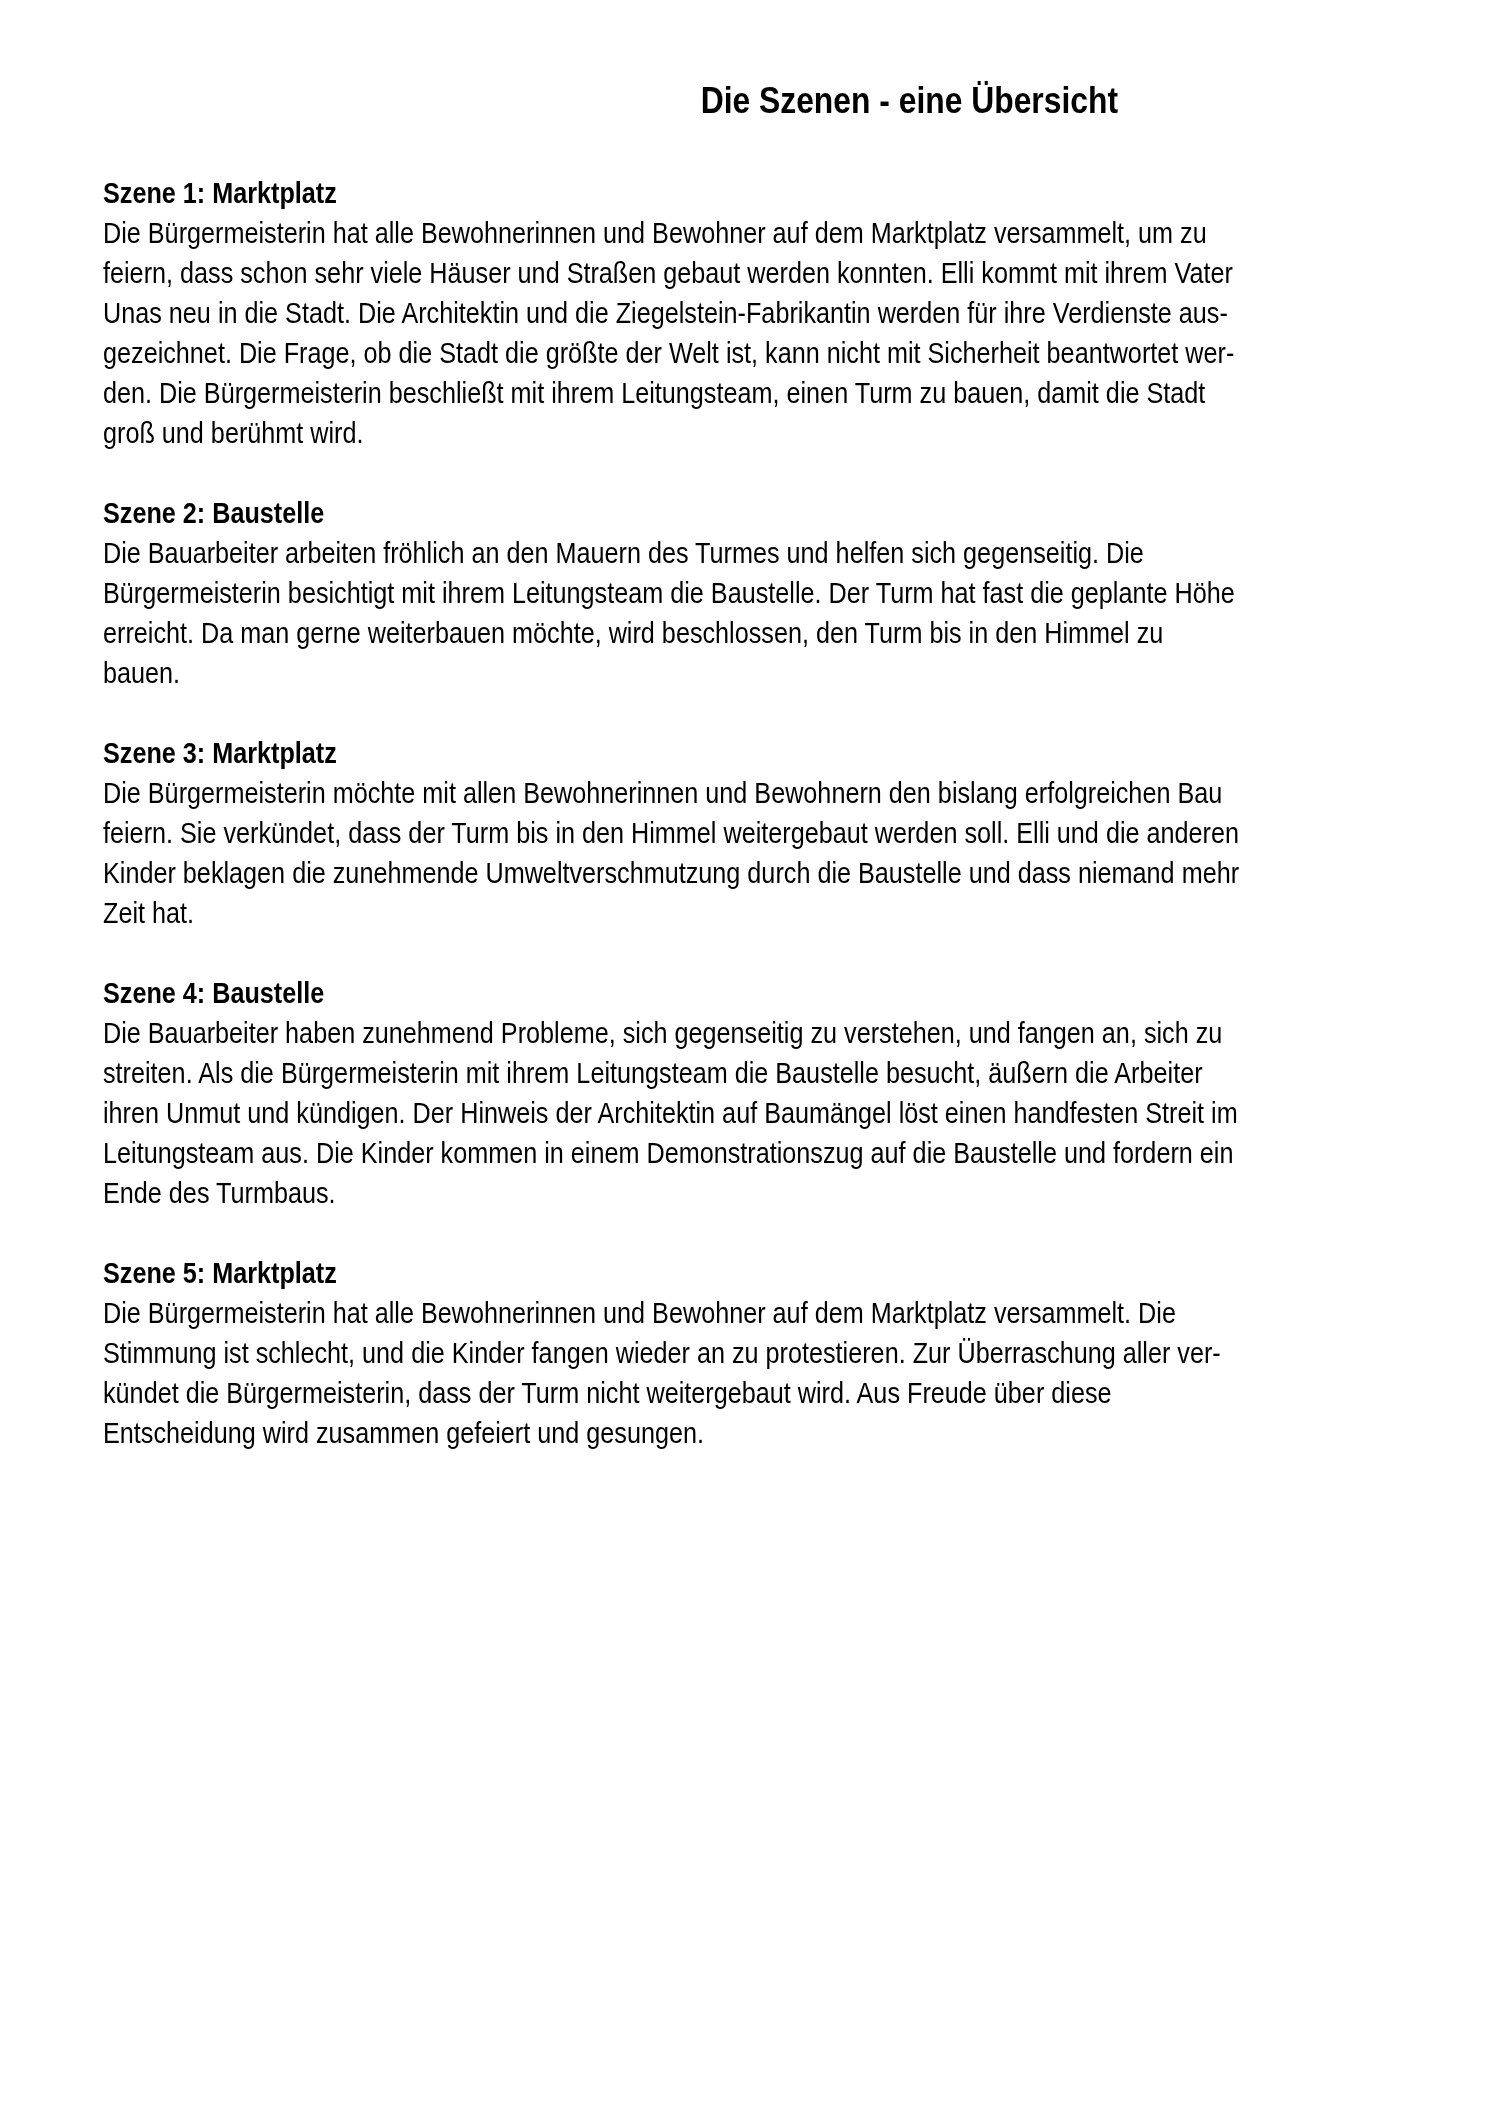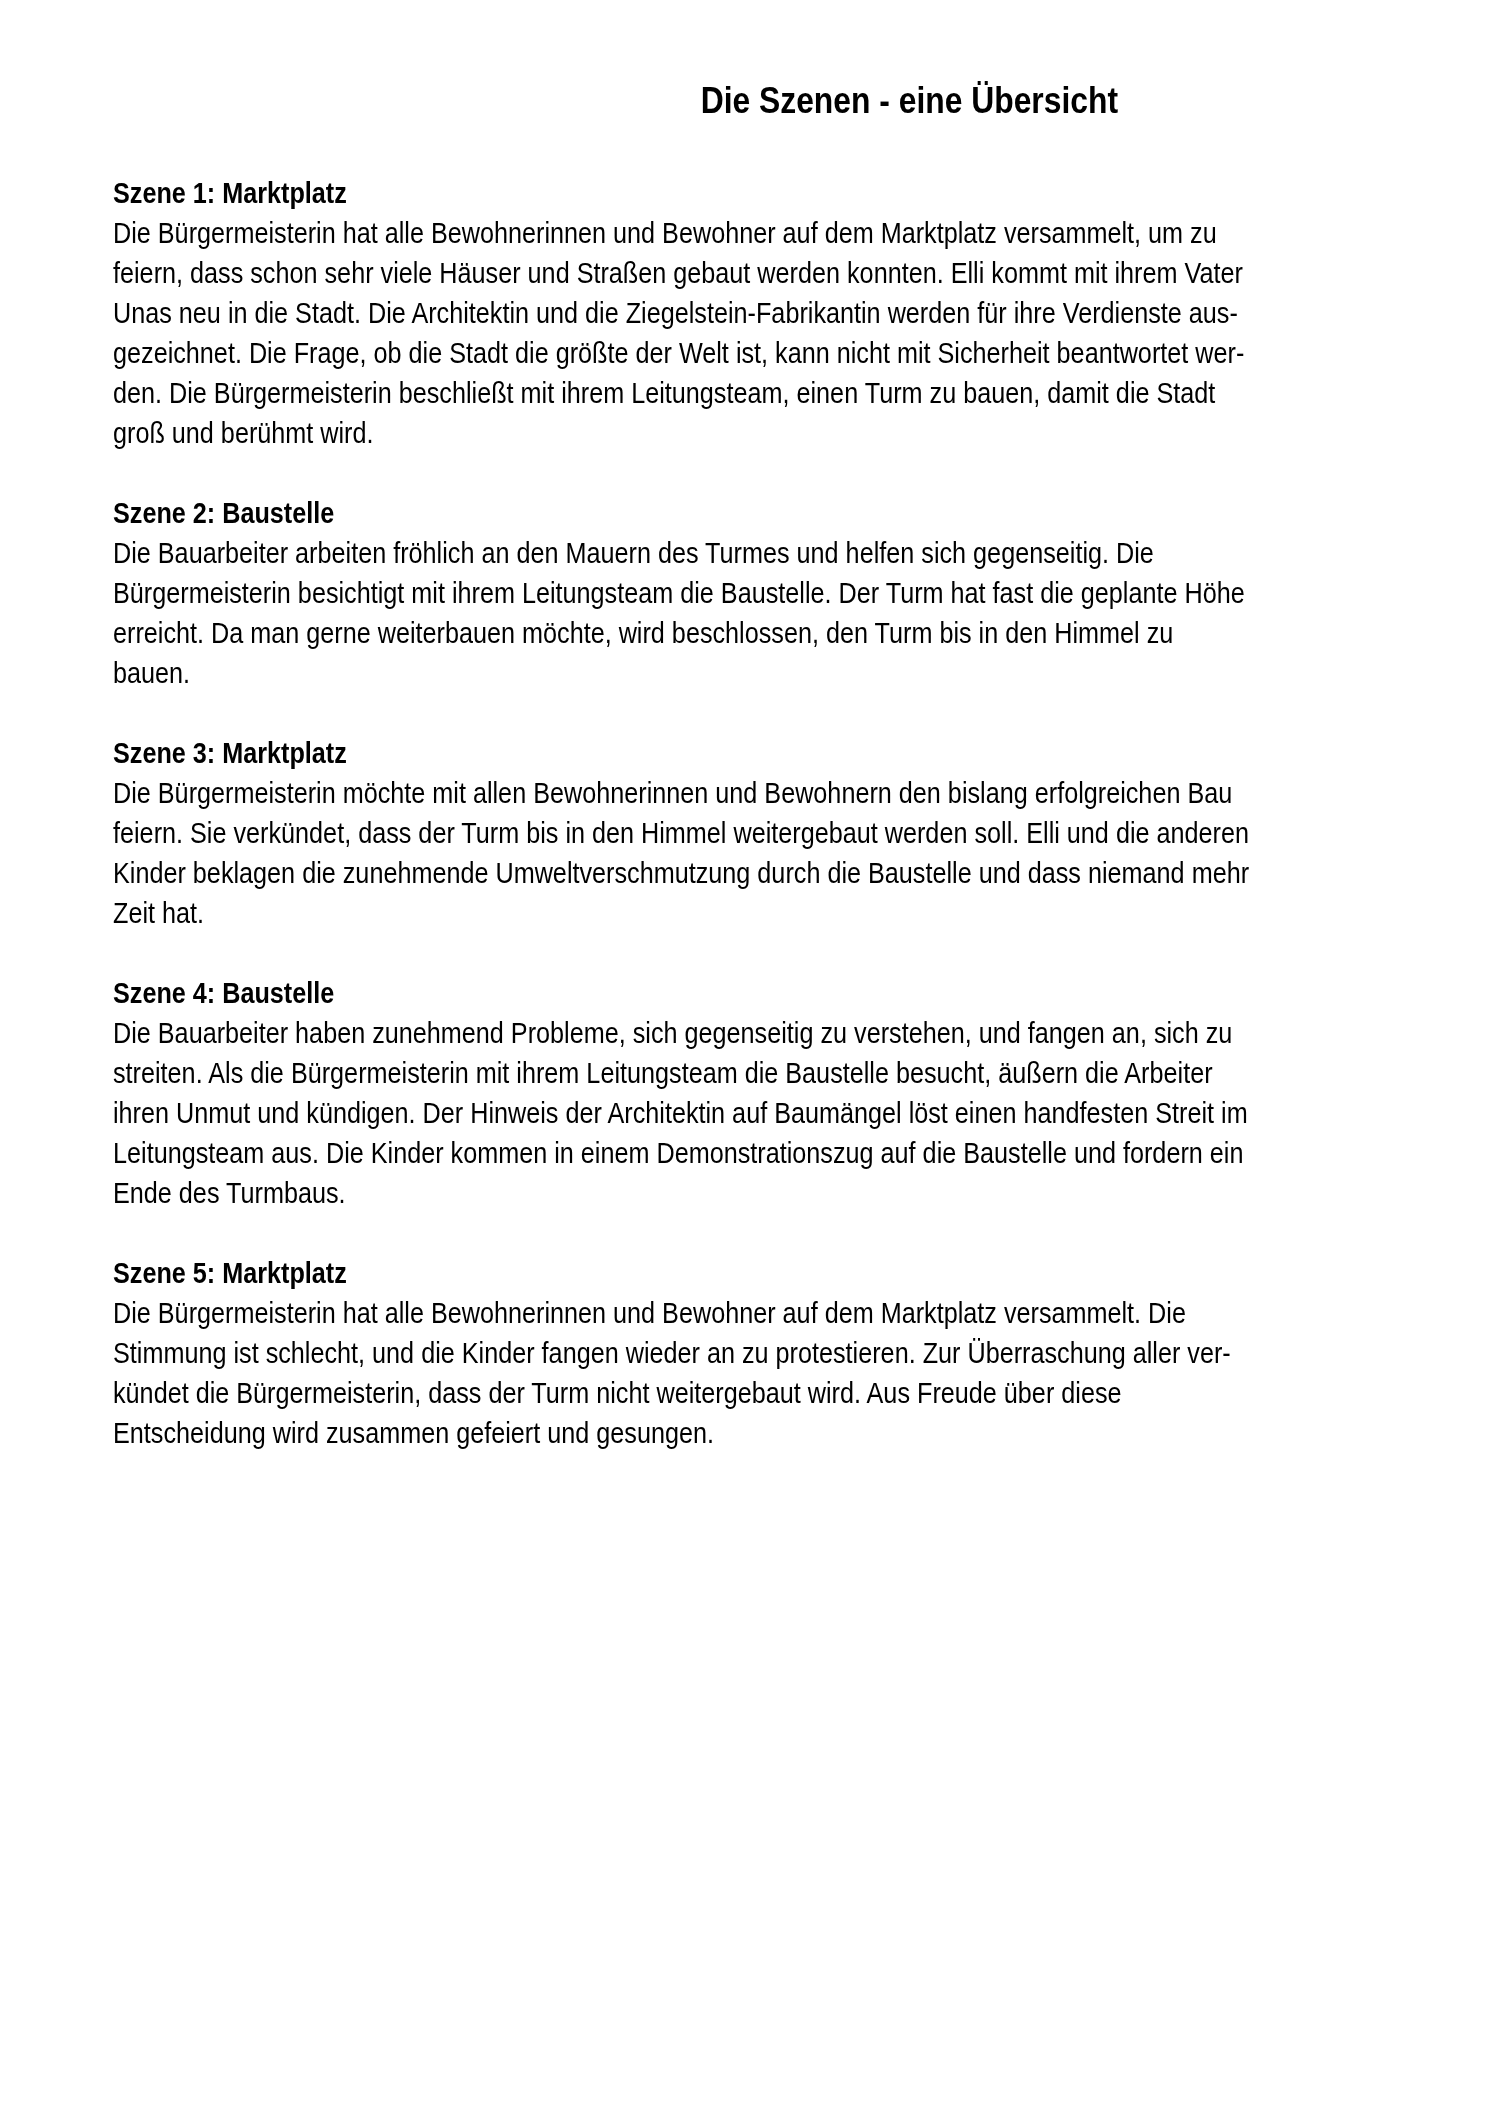--- a/index.html
+++ b/index.html
@@ -26,21 +26,21 @@
     margin: 0 0 50px 0;
     font-size: 37px;
     line-height: 45px;
     font-weight: bold;
     text-align: right;
     transform: scaleX(0.86);
     transform-origin: 100% 0;
     white-space: nowrap;
   }
   .scene-section {
-    margin: 0 0 40px 10px;
+    margin: 0 0 40px 0;
   }
   .scene-heading {
     margin: 0;
     font-size: 30px;
     line-height: 40px;
     font-weight: bold;
     transform: scaleX(0.84);
     transform-origin: 0 0;
     white-space: pre;
   }

